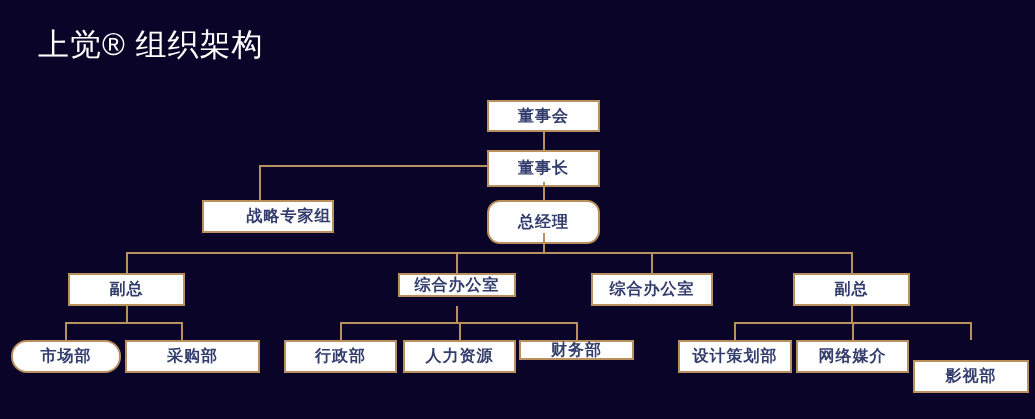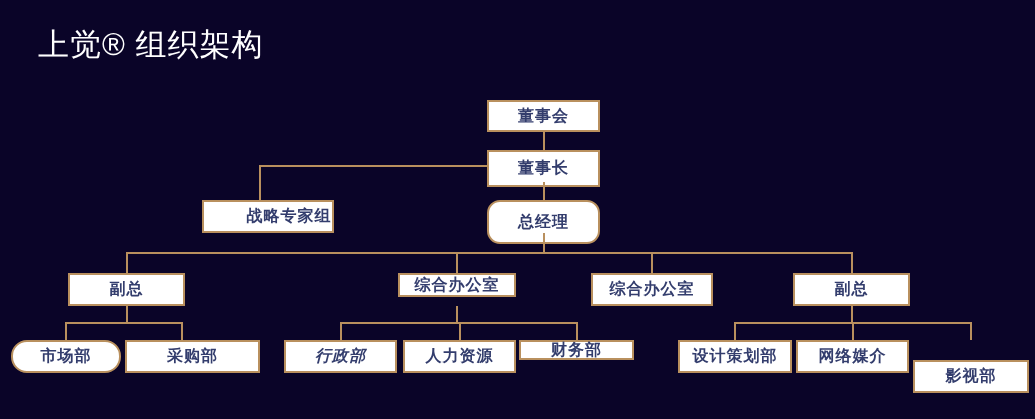--- a/index.html
+++ b/index.html
@@ -52,21 +52,21 @@
       <div class="node" style="left: 487px; top: 100px; width: 113px; height: 32px;">董事会</div>
       <div class="node" style="left: 487px; top: 150px; width: 113px; height: 37px;">董事长</div>
       <div class="node" style="left: 202px; top: 200px; width: 132px; height: 33px; padding-left: 42px;">战略专家组</div>
       <div class="node" style="left: 487px; top: 200px; width: 113px; height: 44px; border-radius: 13px;">总经理</div>
       <div class="node" style="left: 68px; top: 273px; width: 117px; height: 33px;">副总</div>
       <div class="node" style="left: 398px; top: 273px; width: 118px; height: 24px;">综合办公室</div>
       <div class="node" style="left: 591px; top: 273px; width: 122px; height: 33px;">综合办公室</div>
       <div class="node" style="left: 793px; top: 273px; width: 117px; height: 33px;">副总</div>
       <div class="node" style="left: 11px; top: 340px; width: 110px; height: 33px; border-radius: 16px;">市场部</div>
       <div class="node" style="left: 125px; top: 340px; width: 135px; height: 33px;">采购部</div>
-      <div class="node" style="left: 284px; top: 340px; width: 113px; height: 33px; font-style: italic;">行政部</div>
+      <div class="node" style="left: 284px; top: 340px; width: 113px; height: 33px;">行政部</div>
       <div class="node" style="left: 403px; top: 340px; width: 113px; height: 33px;">人力资源</div>
       <div class="node" style="left: 519px; top: 340px; width: 115px; height: 20px;">财务部</div>
       <div class="node" style="left: 678px; top: 340px; width: 114px; height: 33px;">设计策划部</div>
       <div class="node" style="left: 796px; top: 340px; width: 113px; height: 33px;">网络媒介</div>
       <div class="node" style="left: 913px; top: 360px; width: 116px; height: 33px;">影视部</div>
       <div class="line" style="left: 543px; top: 132px; width: 2px; height: 18px;"></div>
       <div class="line" style="left: 543px; top: 182px; width: 2px; height: 18px;"></div>
       <div class="line" style="left: 259px; top: 165px; width: 2px; height: 35px;"></div>
       <div class="line" style="left: 259px; top: 165px; width: 228px; height: 2px;"></div>
       <div class="line" style="left: 543px; top: 233px; width: 2px; height: 20px;"></div>

